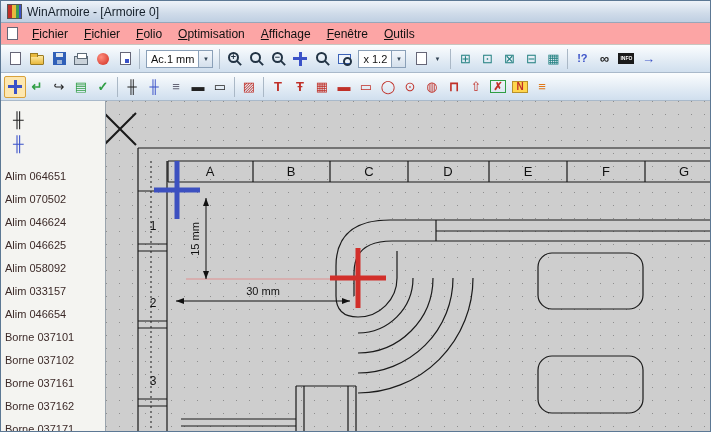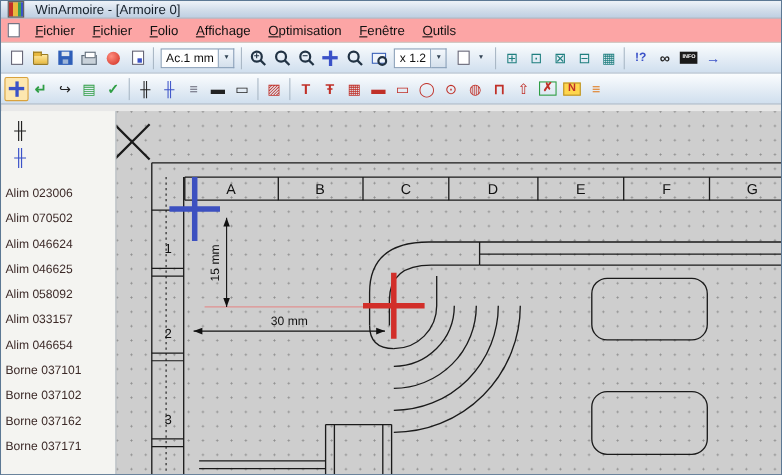--- a/index.html
+++ b/index.html
@@ -1,20 +1,20 @@
 <!DOCTYPE html>
 <html><head>
 <meta charset="utf-8">
 <style>
   *{box-sizing:border-box;margin:0;padding:0}
   body{font-family:"Liberation Sans",sans-serif;background:#888}
   .window{position:relative;width:711px;height:432px;overflow:hidden;background:#e8e8e8;border:1px solid #5c7894}
 
   
-  .titlebar{height:16px;display:flex;align-items:center;gap:10px;padding:0 6px;
+  .titlebar{height:22px;display:flex;align-items:center;gap:5px;padding:0 6px;
     background:linear-gradient(#eef3f9,#cfdbe9 60%,#bfcfe2);border-bottom:1px solid #97a7ba}
   .app-icon{width:15px;height:15px;border:1px solid #555;
     background:linear-gradient(90deg,#c03028 0 4px,#e8b93e 4px 8px,#3f9e4f 8px 11px,#3b52c8 11px)}
   .title-text{font-size:12px;color:#15202b}
 
   
   .menubar{height:22px;display:flex;align-items:center;background:#fca5a5;border-bottom:1px solid #c9c6c0;padding:0 2px}
   .menu-sysicon{width:11px;height:13px;background:#fff;border:1px solid #667;margin:0 6px 0 4px}
   .menu-item{display:inline-block;font-size:12px;padding:3px 8px;color:#111}
   .menu-item::first-letter{text-decoration:underline}
@@ -87,22 +87,22 @@
   <div class="titlebar">
     <span class="app-icon"></span>
     <span class="title-text">WinArmoire - [Armoire 0]</span>
   </div>
 
   <div class="menubar">
     <span class="menu-sysicon"></span>
     <span class="menu-item">Fichier</span>
     <span class="menu-item">Fichier</span>
     <span class="menu-item">Folio</span>
+    <span class="menu-item">Optimisation</span>
     <span class="menu-item">Affichage</span>
-    <span class="menu-item">Optimisation</span>
     <span class="menu-item">Fenêtre</span>
     <span class="menu-item">Outils</span>
   </div>
 
   <div class="toolbar">
     <div class="btn">
         <span class="ic-page"></span>
       </div>
     <div class="btn">
         <span class="ic-folder"></span>
@@ -211,29 +211,30 @@
       </div>
     <div class="btn c-orange gbold">≡</div>
   </div>
 
   <div class="sidebar">
     <div class="sym-wrap">
       <div class="sym c-dark">╫</div>
       <div class="sym c-blue">╫</div>
     </div>
     <div class="sidebar-list">
-      <div class="list-item">Alim 023006</div>
+      <div class="list-item">Alim 064651</div>
       <div class="list-item">Alim 070502</div>
       <div class="list-item">Alim 046624</div>
       <div class="list-item">Alim 046625</div>
       <div class="list-item">Alim 058092</div>
       <div class="list-item">Alim 033157</div>
       <div class="list-item">Alim 046654</div>
       <div class="list-item">Borne 037101</div>
       <div class="list-item">Borne 037102</div>
+      <div class="list-item">Borne 037161</div>
       <div class="list-item">Borne 037162</div>
       <div class="list-item">Borne 037171</div>
     </div>
   </div>
 
   <div class="canvas">
     <svg width="606" height="332" viewBox="0 0 606 332">
 
       <g stroke="#1a1a1a" stroke-width="1.2" fill="none">
         <path d="M-2,12 L30,44 M30,12 L-2,44" stroke-width="2"></path>

